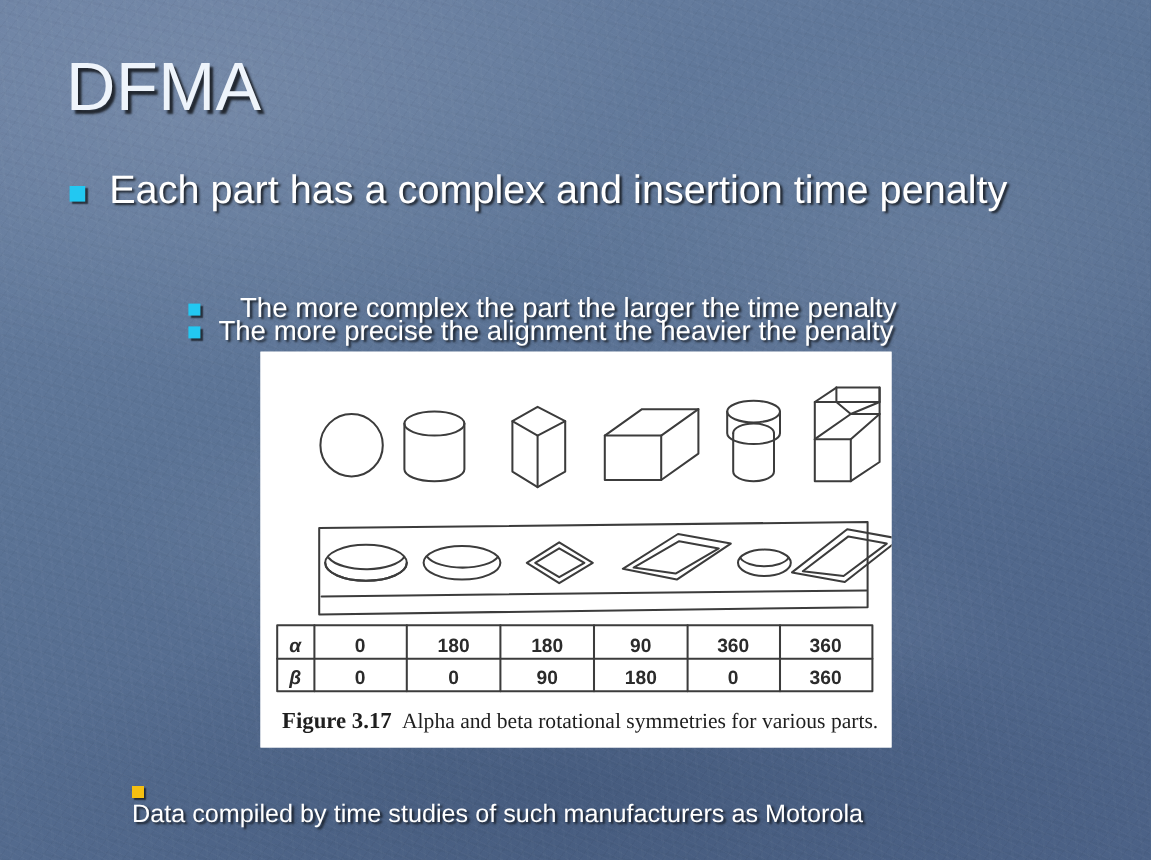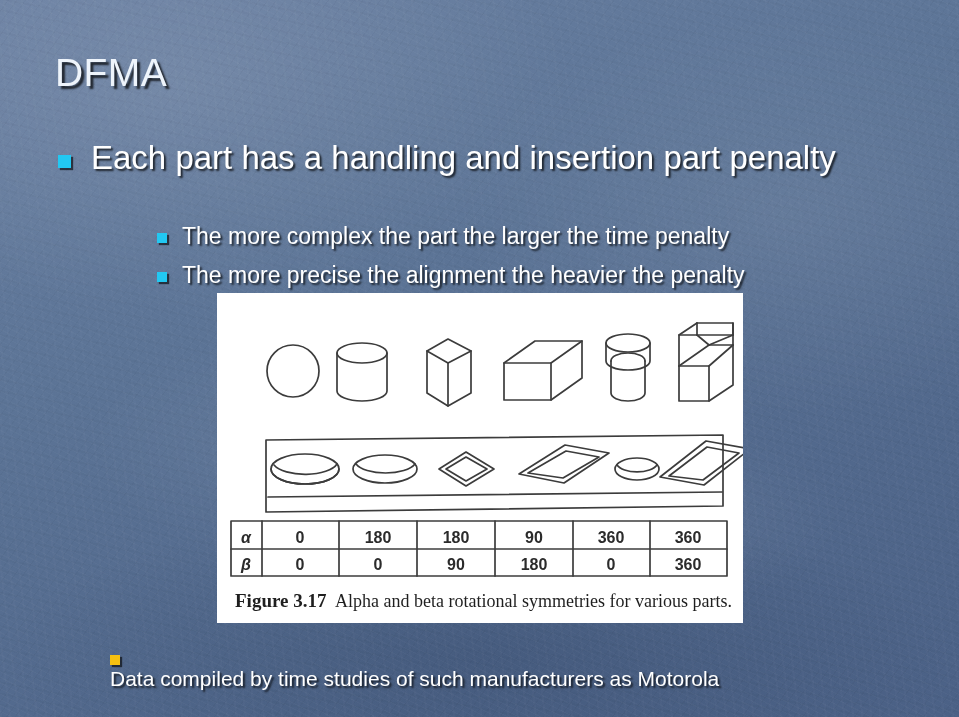--- a/index.html
+++ b/index.html
@@ -39,21 +39,21 @@
       repeating-linear-gradient(83deg, rgba(255,255,255,0.03) 0px, rgba(255,255,255,0.03) 2px, rgba(0,0,0,0) 2px, rgba(0,0,0,0) 9px),
       repeating-linear-gradient(11deg, rgba(0,0,0,0.03) 0px, rgba(0,0,0,0.03) 2px, rgba(0,0,0,0) 2px, rgba(0,0,0,0) 11px);
   }
   .slide > * { position: relative; z-index: 2; }
 
   
   .title {
     position: absolute;
     left: 55px;
     top: 45px;
-    font-size: 39px;
+    font-size: 57px;
     line-height: 56px;
     font-weight: 400;
     color: #eef4fb;
     letter-spacing: 0.4px;
     text-shadow: 3px 3px 2px rgba(0,0,0,0.72);
     white-space: nowrap;
   }
 
   
   .bullet-l1 {
@@ -80,21 +80,21 @@
     text-shadow: 2px 2px 2px rgba(0,0,0,0.72);
   }
 
   .bullet-l2 {
     position: absolute;
     left: 157px;
     width: 760px;
     display: flex;
     align-items: flex-start;
   }
-  .bullet-l2.n0 { top: 222px; }
+  .bullet-l2.n0 { top: 242px; gap: 18px; }
   .bullet-l2.n1 { top: 261px; }
   .marker-l2 {
     width: 10px;
     height: 10px;
     background: #22c8f2;
     margin-top: 11px;
     margin-right: 15px;
     flex: 0 0 auto;
     box-shadow: 2px 2px 1px rgba(0,0,0,0.6);
   }
@@ -143,21 +143,21 @@
 </style>
 </head>
 <body>
 
 <div class="slide">
 
   <div class="title">DFMA</div>
 
   <div class="bullet-l1">
     <span class="marker-l1"></span>
-    <span class="bullet-l1-text">Each part has a handling and insertion part penalty</span>
+    <span class="bullet-l1-text">Each part has a complex and insertion time penalty</span>
   </div>
 
   <div class="bullet-l2 n0">
     <span class="marker-l2"></span>
     <span class="bullet-l2-text">The more complex the part the larger the time penalty</span>
   </div>
   <div class="bullet-l2 n1">
     <span class="marker-l2"></span>
     <span class="bullet-l2-text">The more precise the alignment the heavier the penalty</span>
   </div>

